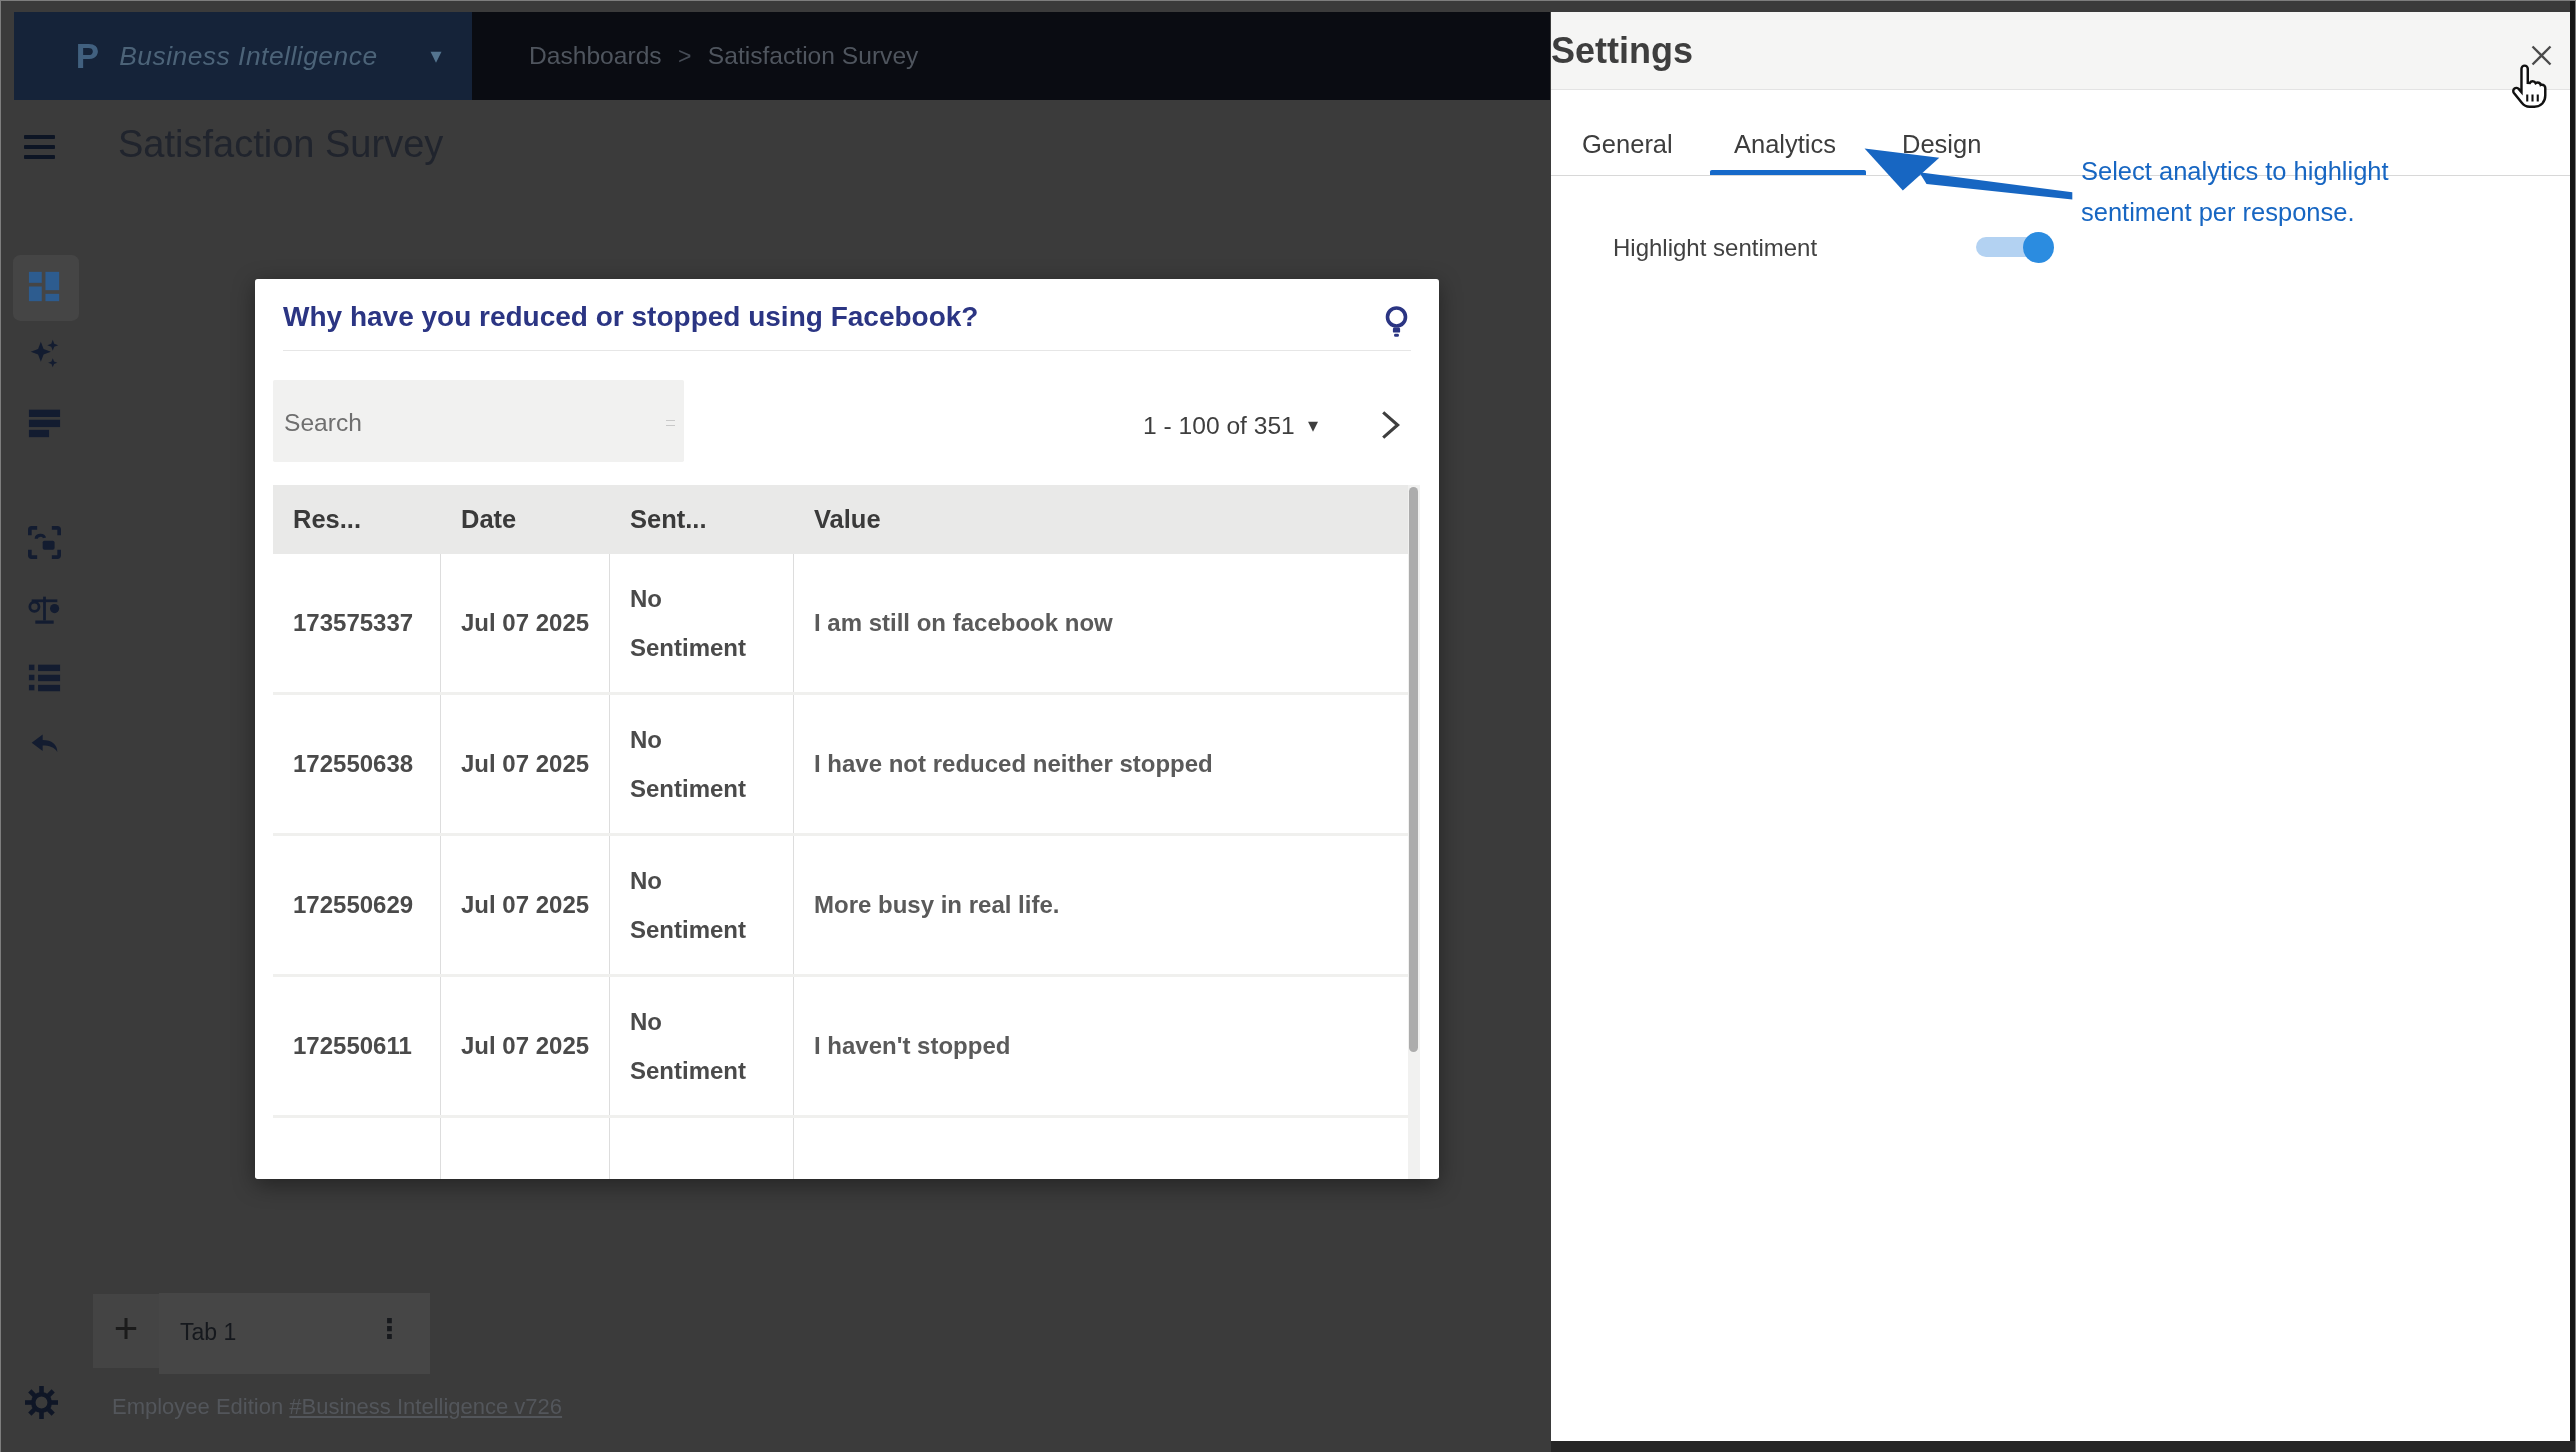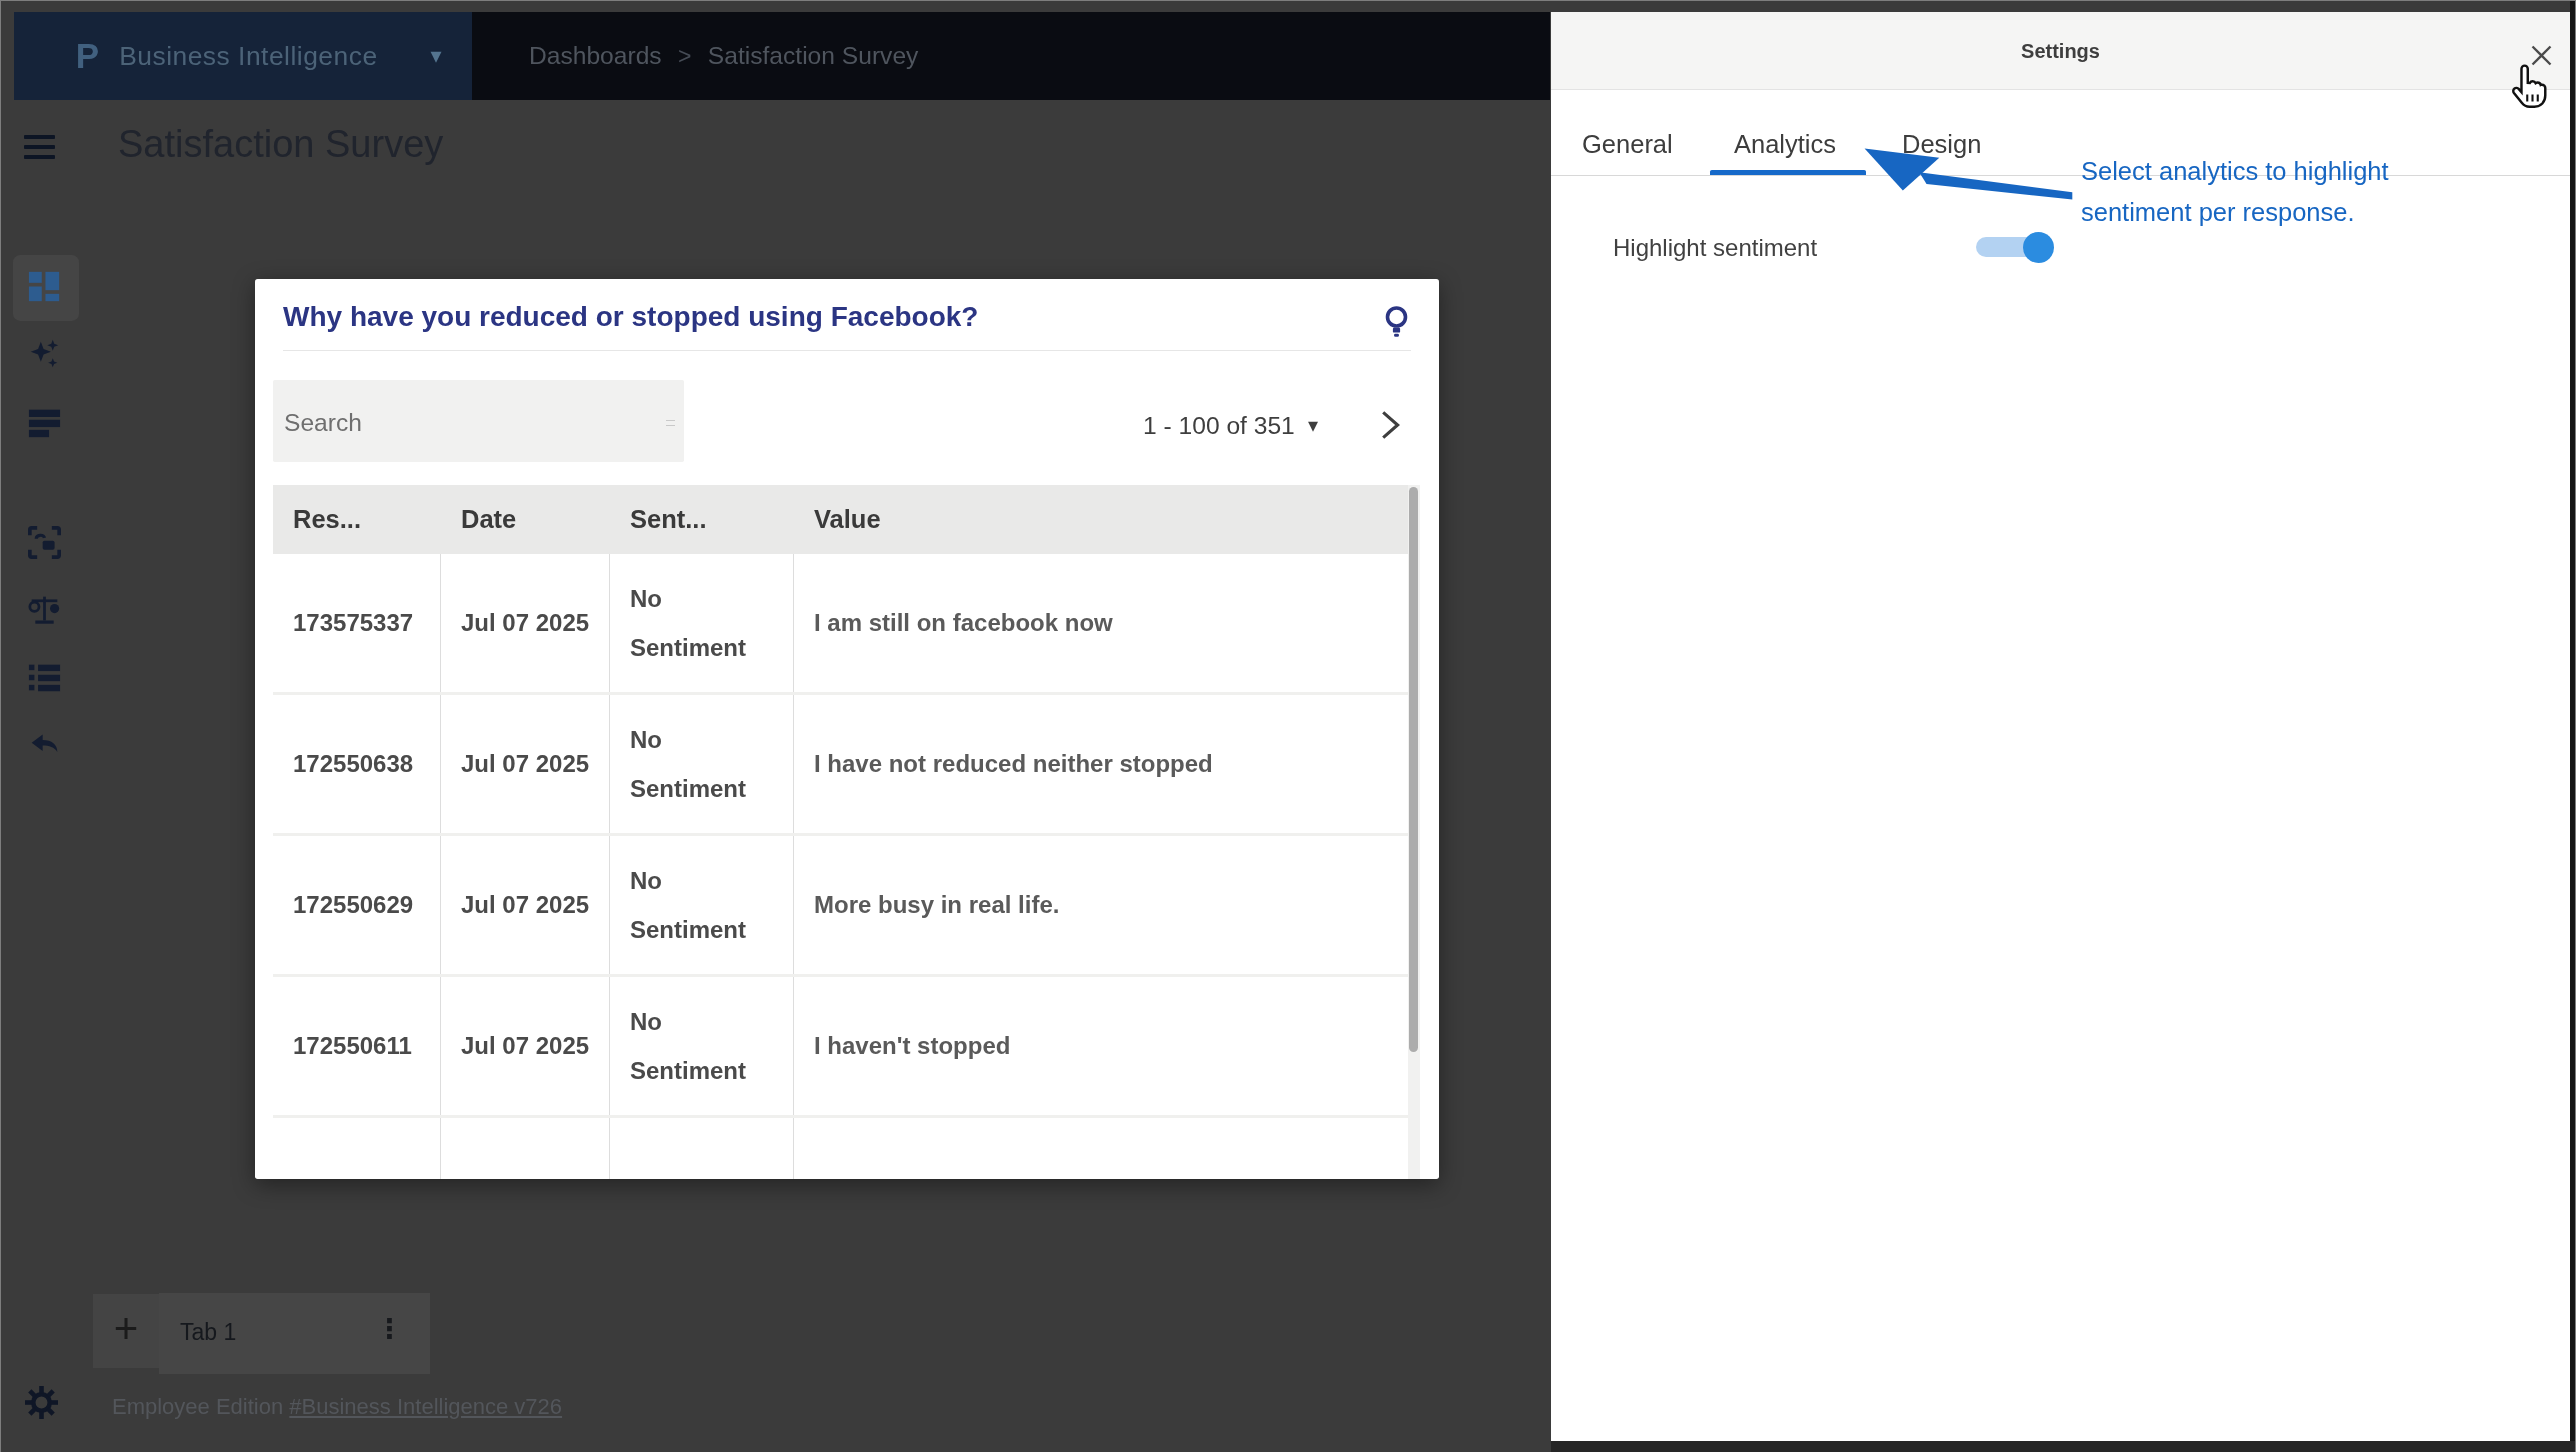--- a/index.html
+++ b/index.html
@@ -2,21 +2,21 @@
 <html style="font-size:14.6px"><head>
 <meta charset="utf-8">
 <style>
   html,body{margin:0;padding:0;background:#222;}
   *{box-sizing:border-box;font-family:"Liberation Sans","DejaVu Sans",sans-serif;}
   #root{position:relative;width:2576px;height:1453px;background:#3b3b3b;overflow:hidden;border:1.8px solid #7e7e7e;}
 
   
   .hdr-navy{position:absolute;left:12.8px;top:11px;width:459px;height:88px;background:#152339;display:flex;align-items:center;}
   .logo-p{margin-left:62px;font-size:35px;font-weight:bold;color:#41607f;line-height:88px;}
-  .product-name{margin-left:20px;font-size:26.4px;color:#4c6378;letter-spacing:0.5px;}
+  .product-name{margin-left:20px;font-size:26.4px;color:#4c6378;letter-spacing:0.5px;font-style:italic;}
   .hdr-caret{margin-left:53px;font-size:22px;color:#54748f;}
   .hdr-black{position:absolute;left:471px;top:11px;width:1078px;height:88px;background:#0a0c12;display:flex;align-items:center;}
   .crumb{font-size:24.6px;color:#4f555e;}
   .crumb-first{margin-left:57px;}
   .crumb-sep{margin:0 16.4px;font-size:23px;color:#454b55;}
 
   
   .hamburger{position:absolute;left:23px;top:134px;width:31px;height:25.5px;}
   .hamburger div{height:3.6px;background:#0d1524;margin-bottom:6.4px;border-radius:0.9px;}
   .page-title{position:absolute;left:117px;top:122px;font-size:38px;color:#20242d;}
@@ -55,21 +55,21 @@
   .tbl-row .c1,.tbl-row .c2,.tbl-row .c3{border-right:0.9px solid #dddddd;}
   .tbl-row .c3{line-height:49px;width:184px;}
   .tbl-row .c3 span{display:block;}
   .tbl-row .c4{color:#5a5a5a;}
   .tbl-scroll{position:absolute;left:1153px;top:206px;width:12px;height:694px;background:#f1f1f0;}
   .tbl-thumb{position:absolute;left:1.4px;top:1.8px;width:9px;height:565px;background:#acacac;border-radius:4.6px;}
 
   
   .panel{position:absolute;left:1550px;top:11px;width:1019px;height:1429px;background:#ffffff;}
   .panel-hdr{position:absolute;left:0;top:0;width:100%;height:78px;background:#f5f5f4;border-bottom:0.9px solid #e3e3e3;}
-  .panel-title{width:100%;text-align:center;font-size:20px;font-weight:bold;color:#3e3e3e;line-height:78px;}
+  .panel-title{width:100%;font-size:36px;font-weight:bold;color:#3e3e3e;line-height:78px;}
   .close-btn{position:absolute;left:977px;top:30px;width:27px;height:27px;cursor:pointer;}
   .cursor-hand{position:absolute;left:957px;top:51px;width:42px;height:49px;pointer-events:none;}
   .ptab{position:absolute;top:118px;font-size:25.5px;color:#3d3d3d;cursor:pointer;}
   .ptab.g{left:31px;} .ptab.a{left:183px;} .ptab.d{left:351px;}
   .ptab-underline{position:absolute;left:159px;top:158px;width:156px;height:5.5px;background:#1669c9;border-radius:1.8px;}
   .ptab-div{position:absolute;left:0;top:163px;width:100%;height:0.9px;background:#d8d8d8;}
   .ann-arrow{position:absolute;left:308px;top:122px;width:228px;height:82px;}
   .ann-text{position:absolute;left:530px;top:139px;font-size:25.5px;color:#1766c2;line-height:41px;}
   .hl-label{position:absolute;left:62px;top:219px;font-size:24px;color:#414141;line-height:33px;}
   .toggle{position:absolute;left:425px;top:225px;width:77px;height:20px;background:#b3d2f2;border-radius:10px;cursor:pointer;}

